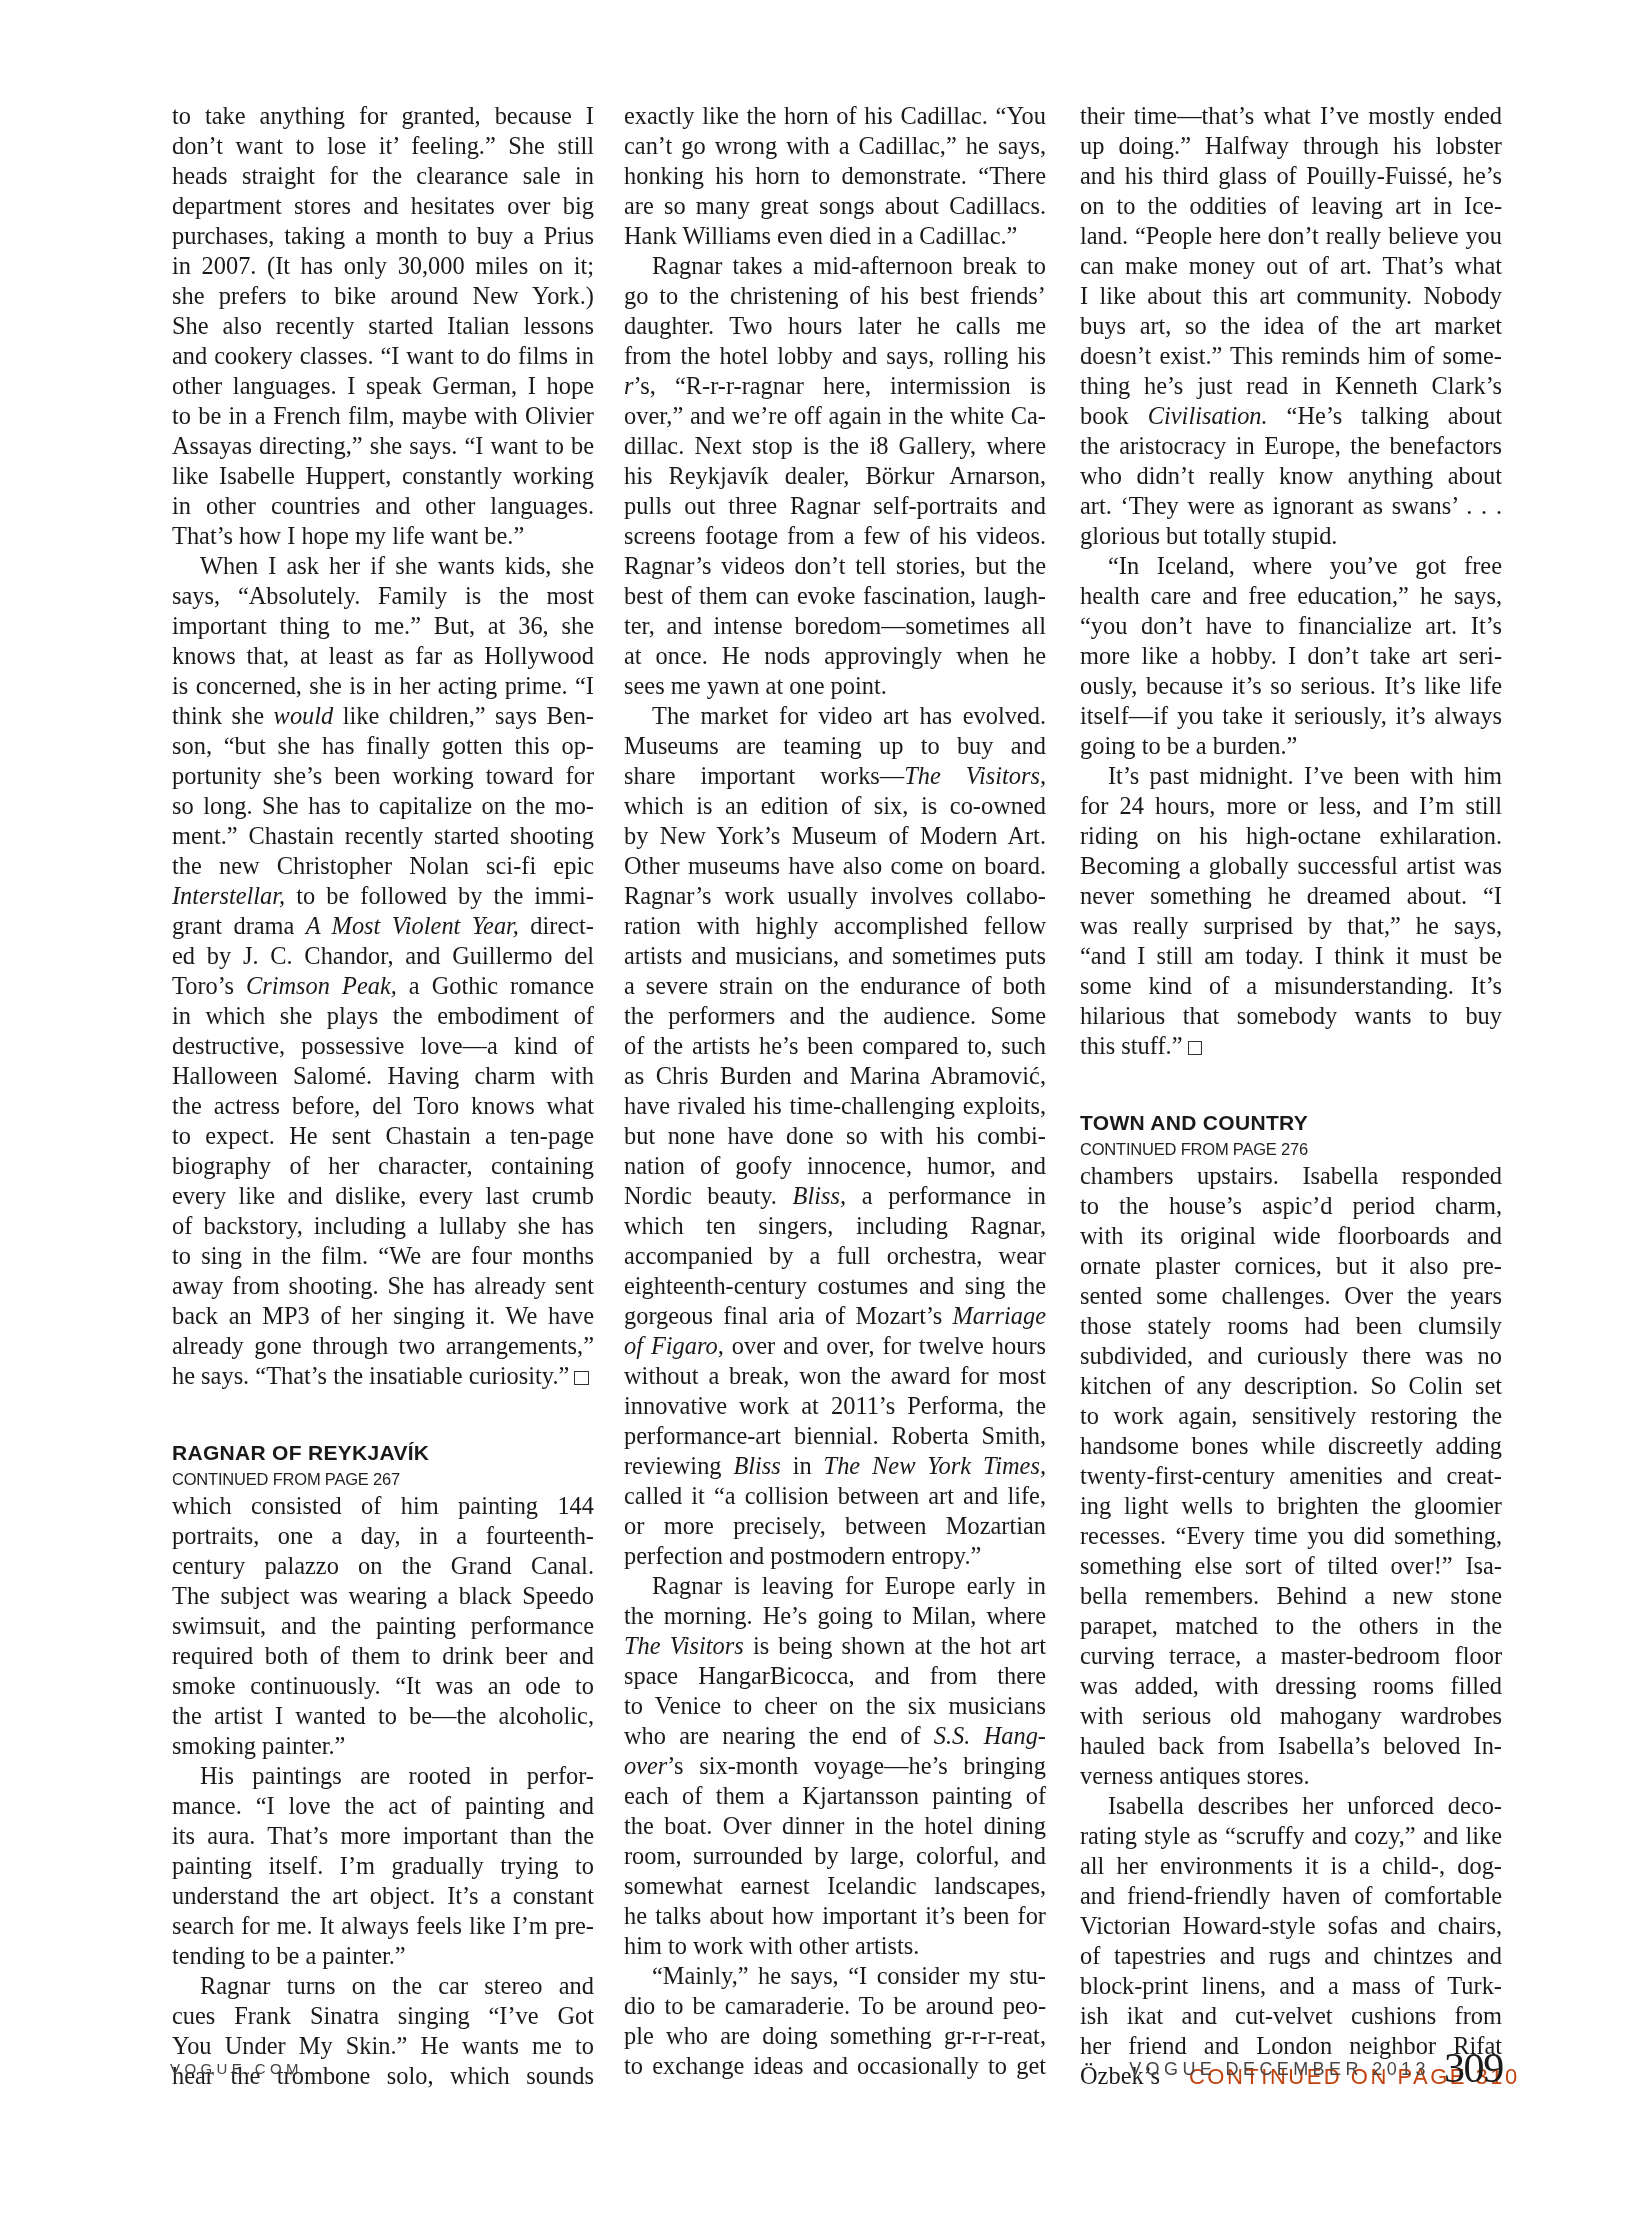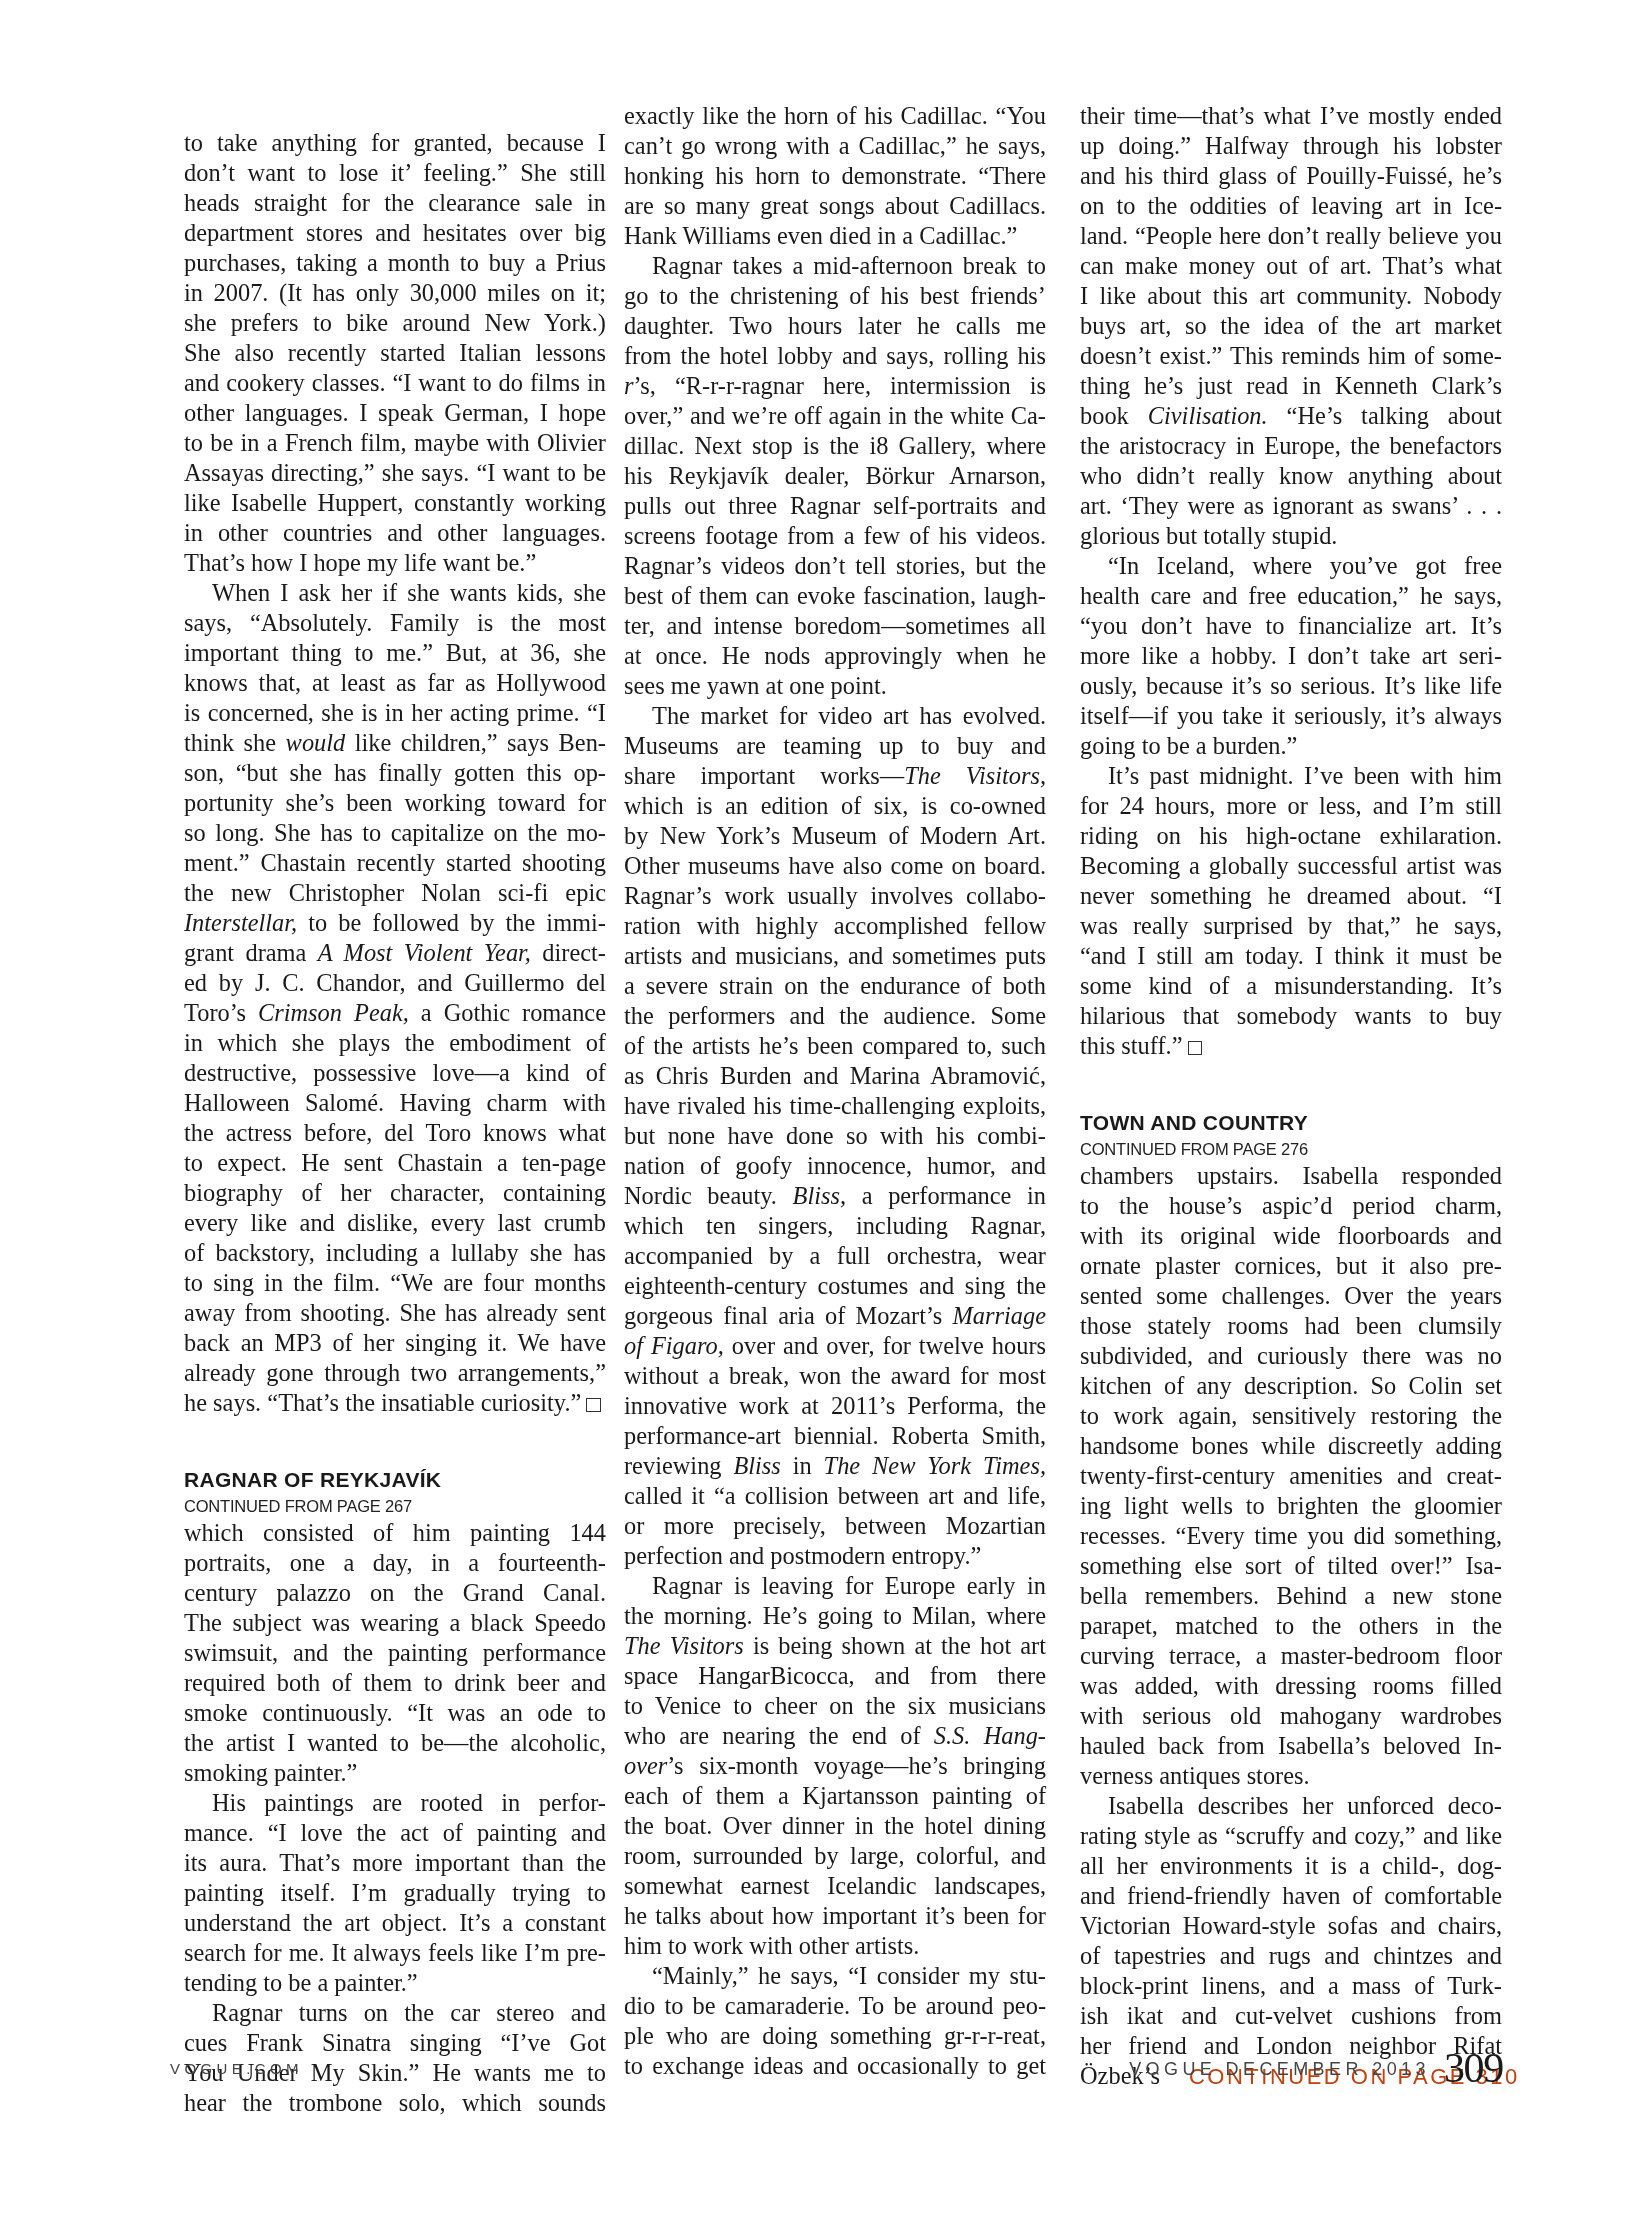--- a/index.html
+++ b/index.html
@@ -7,21 +7,21 @@
   .col {
     position: absolute;
     top: 101px;
     width: 422px;
     font-family: "Liberation Serif", "DejaVu Serif", serif;
     font-size: 24.4px;
     line-height: 30px;
     text-align: justify;
     hyphens: manual;
   }
-  #col1 { left: 184px; margin-top: 27px; }
+  #col1 { left: 172px; }
   #col2 { left: 624px; }
   #col3 { left: 1080px; }
   .line { display: block; white-space: nowrap; text-align: justify; text-align-last: justify; height: 30px; overflow: visible; }
   .line.last { text-align-last: left; }
   .line.indent { padding-left: 28px; }
   .gap { display: block; height: 44px; }
   .section-head {
     display: block;
     font-family: "Liberation Sans", "DejaVu Sans", sans-serif;
     font-weight: bold;

